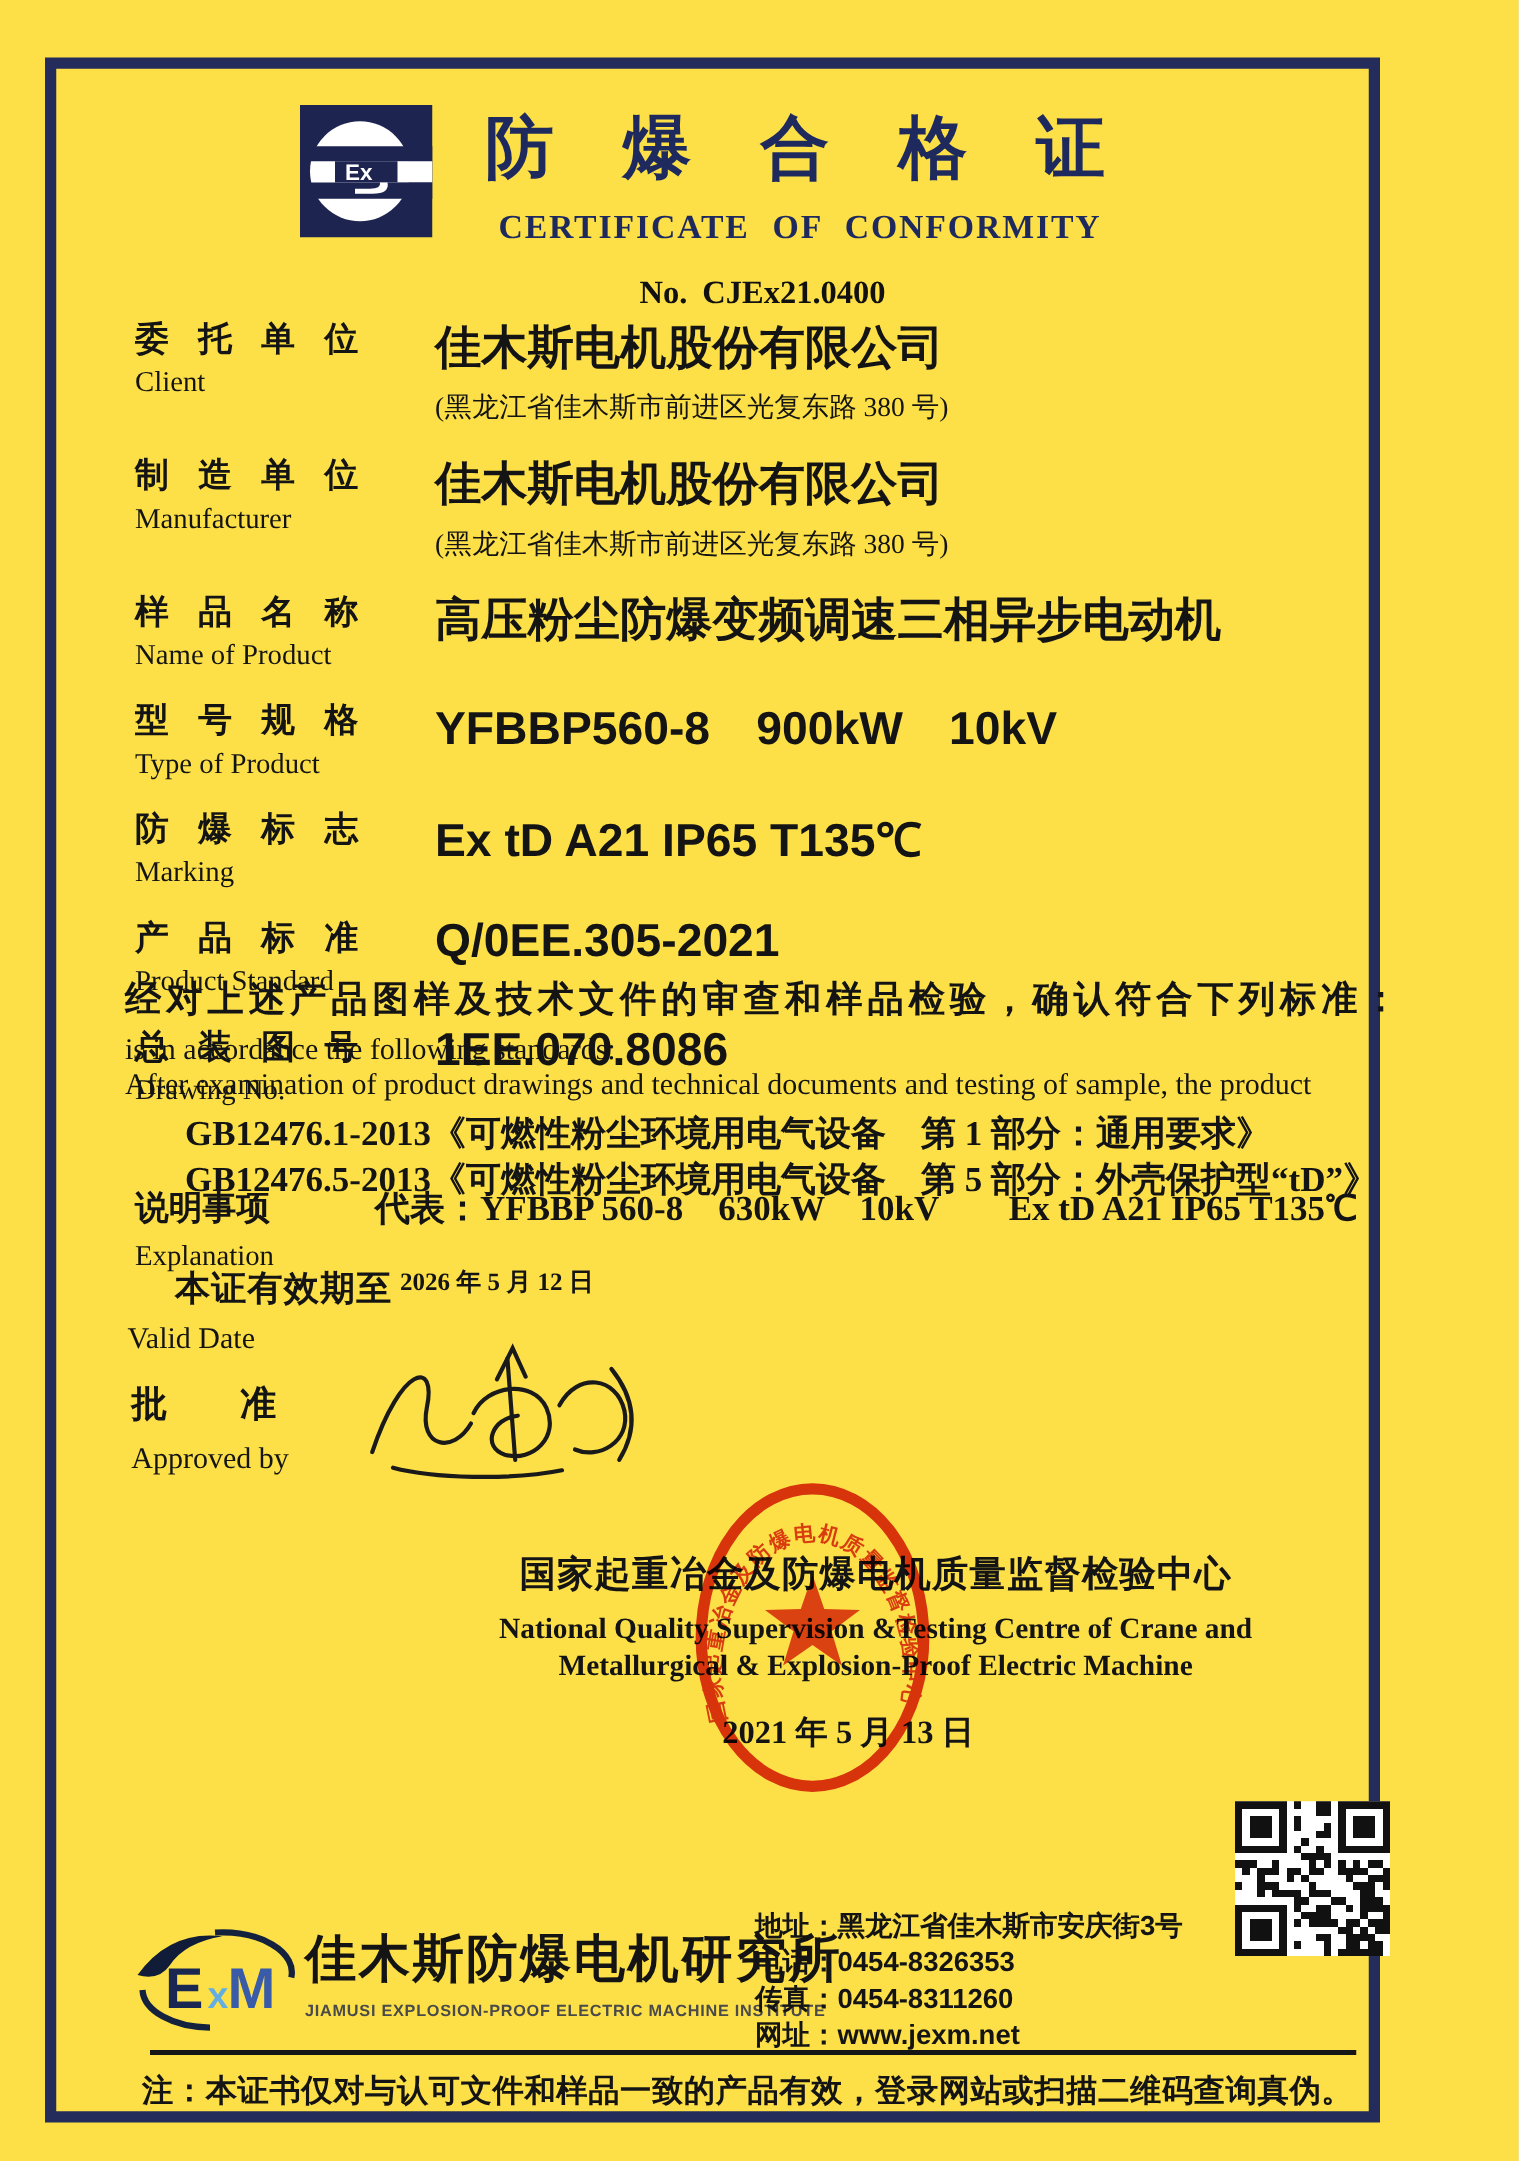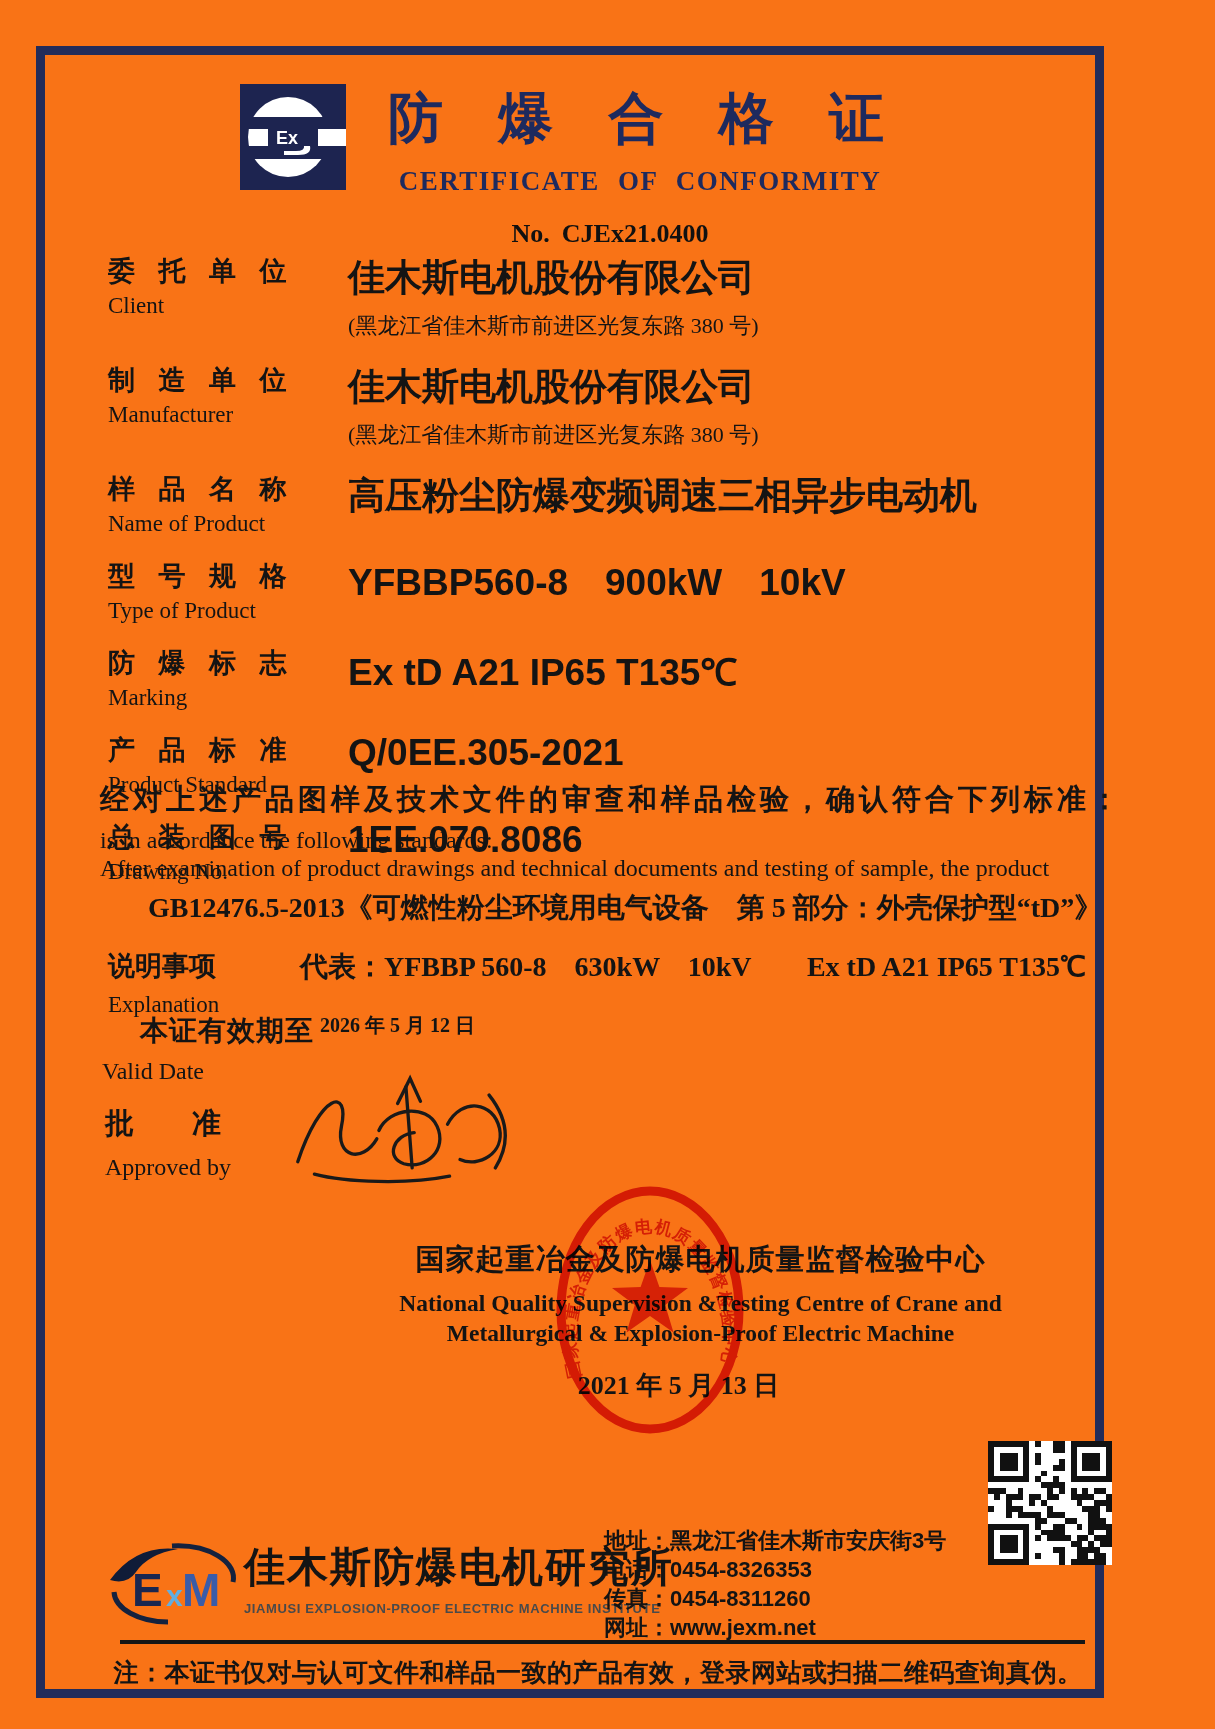--- a/index.html
+++ b/index.html
@@ -1,16 +1,16 @@
 <!DOCTYPE html>
 <html><head>
 <meta charset="utf-8">
 <style>
   html,body{margin:0;padding:0;background:#e8e8e4;}
-  .page{position:relative;width:1215px;height:1729px;margin:0 auto;background:#f97316;
+  .page{position:relative;width:1215px;height:1729px;margin:0 auto;background:#fde047;
         font-family:"Liberation Sans",sans-serif;color:#141414;overflow:hidden;}
   .frame{position:absolute;left:36px;top:46px;width:1068px;height:1652px;
          border:9px solid #232c5a;box-sizing:border-box;}
   
   .ex-logo{position:absolute;left:240px;top:84px;width:106px;height:106px;}
   .head-center{position:absolute;left:330px;top:82px;width:620px;text-align:center;}
   .title-zh{font-size:55px;font-weight:bold;color:#1e2a5e;letter-spacing:8px;word-spacing:24px;
             font-family:"Liberation Sans",sans-serif;white-space:nowrap;}
   .title-en{margin-top:10px;font-family:"Liberation Serif",serif;font-weight:bold;
             font-size:27px;color:#1e2a5e;letter-spacing:1.5px;word-spacing:10px;}
@@ -164,20 +164,21 @@
     </div>
   </div>
 
   <div class="statement">
     <div class="st-zh">经对上述产品图样及技术文件的审查和样品检验，确认符合下列标准：</div>
     <div class="st-en">
       <div>is in accordance the following standards:</div>
       <div>After examination of product drawings and technical documents and testing of sample, the product</div>
     </div>
     <div class="st-std">
+      <div>GB12476.1-2013《可燃性粉尘环境用电气设备　第 1 部分：通用要求》</div>
       <div>GB12476.5-2013《可燃性粉尘环境用电气设备　第 5 部分：外壳保护型“tD”》</div>
     </div>
   </div>
 
   <div class="explain-row">
     <div class="lblcol">
       <div class="zh">说明事项</div>
       <div class="en">Explanation</div>
     </div>
     <div class="val">代表：YFBBP 560-8　630kW　10kV　　Ex tD A21 IP65 T135℃</div>

